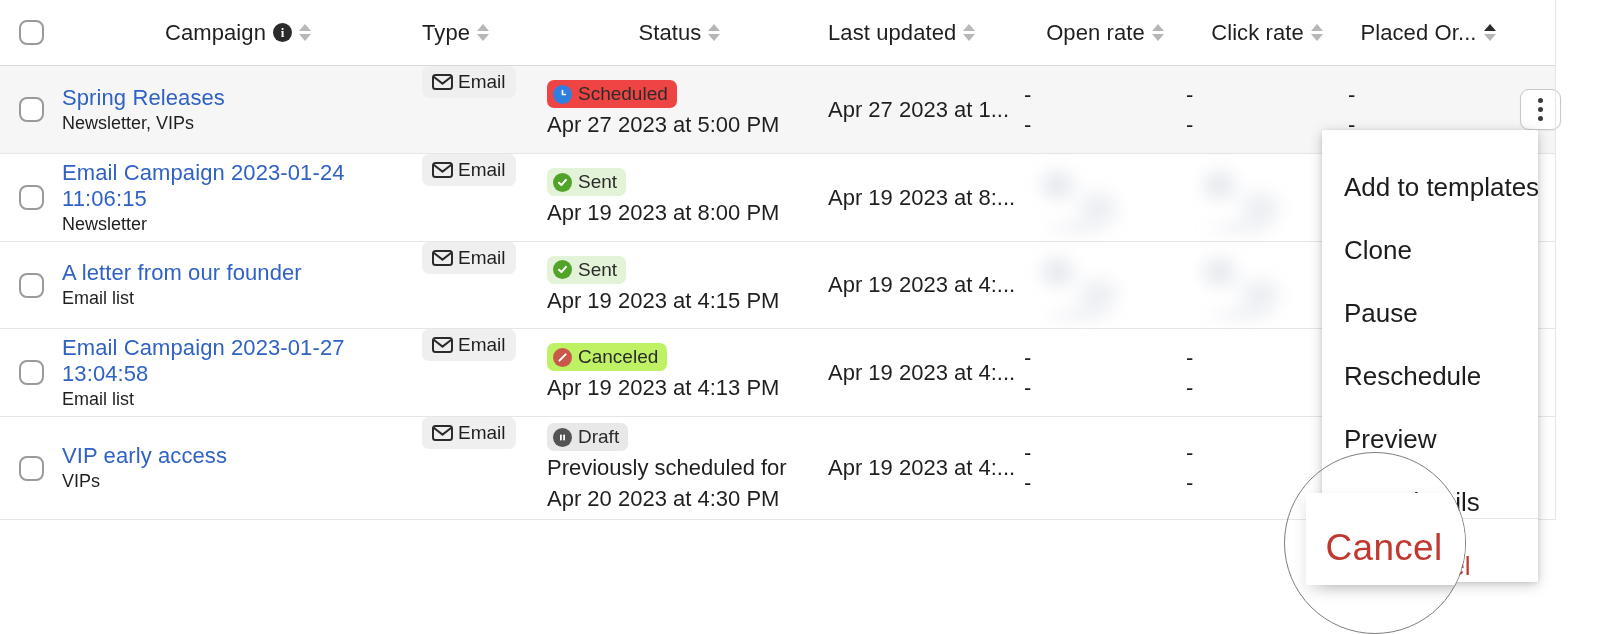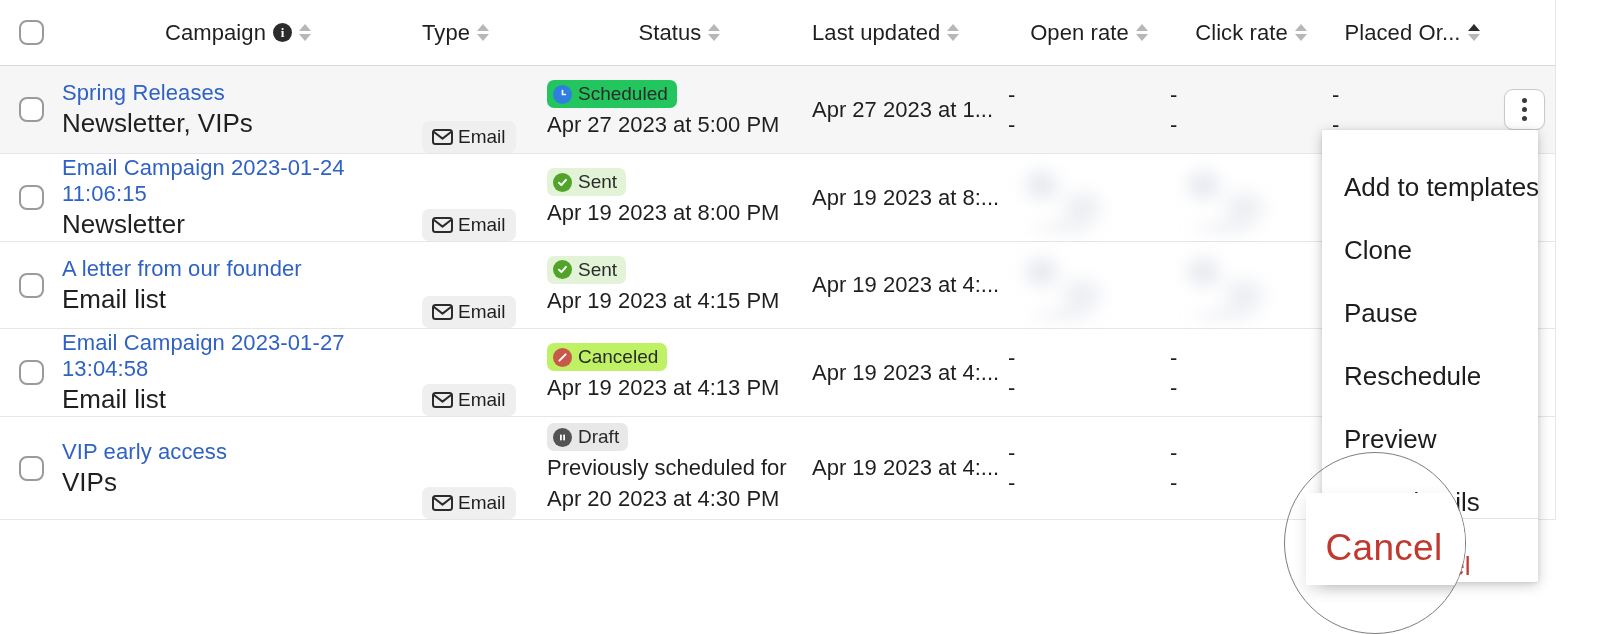--- a/index.html
+++ b/index.html
@@ -20,23 +20,23 @@
     background: #fff;
   }
   .row.header {
     height: 66px; align-items: center;
     border-bottom: 1px solid #d9d9d9;
   }
   .row.hovered { background: #f6f6f7; }
 
   .c-check  { width: 62px;  display: flex; align-items: center; justify-content: center; flex: none; }
   .c-name   { width: 360px; flex: none; padding-right: 8px; display: flex; flex-direction: column; justify-content: center; }
-  .c-type   { width: 125px; flex: none; display: flex; align-items: flex-end; }
+  .c-type   { width: 125px; flex: none; display: flex; align-items: flex-start; }
   .c-status { width: 265px; flex: none; display: flex; flex-direction: column; justify-content: center; }
-  .c-upd    { width: 196px; flex: none; display: flex; align-items: center; }
+  .c-upd    { width: 196px; flex: none; display: flex; align-items: center; margin-left: 16px; }
   .c-open   { width: 162px; flex: none; display: flex; flex-direction: column; justify-content: center; }
   .c-click  { width: 162px; flex: none; display: flex; flex-direction: column; justify-content: center; }
   .c-order  { width: 160px; flex: none; display: flex; flex-direction: column; justify-content: center; }
   .c-kebab  { width: 64px;  flex: none; display: flex; align-items: center; justify-content: center; }
 
   .row.header .c-name,
   .row.header .c-status,
   .row.header .c-open,
   .row.header .c-click,
   .row.header .c-order { flex-direction: row; align-items: center; }
@@ -68,42 +68,42 @@
   }
   .sort i.up   { border-bottom: 7px solid #b7b7b7; }
   .sort i.down { border-top: 7px solid #b7b7b7; }
   .sort.active i.up { border-bottom-color: #2b2b2b; }
 
   
   .c-title {
     font-size: 22px; color: #2f62c4; line-height: 1.18;
     letter-spacing: .1px;
   }
-  .c-sub { font-size: 26px; color: #1f1f1f; line-height: 1.18; margin-top: 2px; }
+  .c-sub { font-size: 18px; color: #1f1f1f; line-height: 1.18; margin-top: 2px; }
 
   
   .chip-type {
     display: inline-flex; align-items: center; gap: 5px;
     background: #efefef; border-radius: 7px; padding: 5px 10px;
     font-size: 19px; color: #1f1f1f;
   }
   .env { width: 21px; height: 16px; position: relative; flex: none; }
   .env svg { display: block; }
 
   
   .chip-status {
     display: inline-flex; align-items: center; gap: 6px;
     border-radius: 7px; padding: 3px 9px 3px 6px;
     font-size: 19px; align-self: flex-start;
   }
   .chip-status .dot {
     width: 19px; height: 19px; border-radius: 50%; flex: none;
     display: inline-flex; align-items: center; justify-content: center;
   }
-  .st-scheduled { background: #22c55e; color: #2b2b2b; }
+  .st-scheduled { background: #ef4444; color: #2b2b2b; }
   .st-scheduled .dot { background: #2f7fe0; }
   .st-sent { background: #e3f3d8; color: #2b2b2b; }
   .st-sent .dot { background: #51a32a; }
   .st-canceled { background: #bef264; color: #2b2b2b; }
   .st-canceled .dot { background: #c8584a; }
   .st-draft { background: #e8e8e8; color: #2b2b2b; }
   .st-draft .dot { background: #545454; }
 
   .st-sub { font-size: 22px; color: #1f1f1f; line-height: 1.22; margin-top: 4px; }
 

